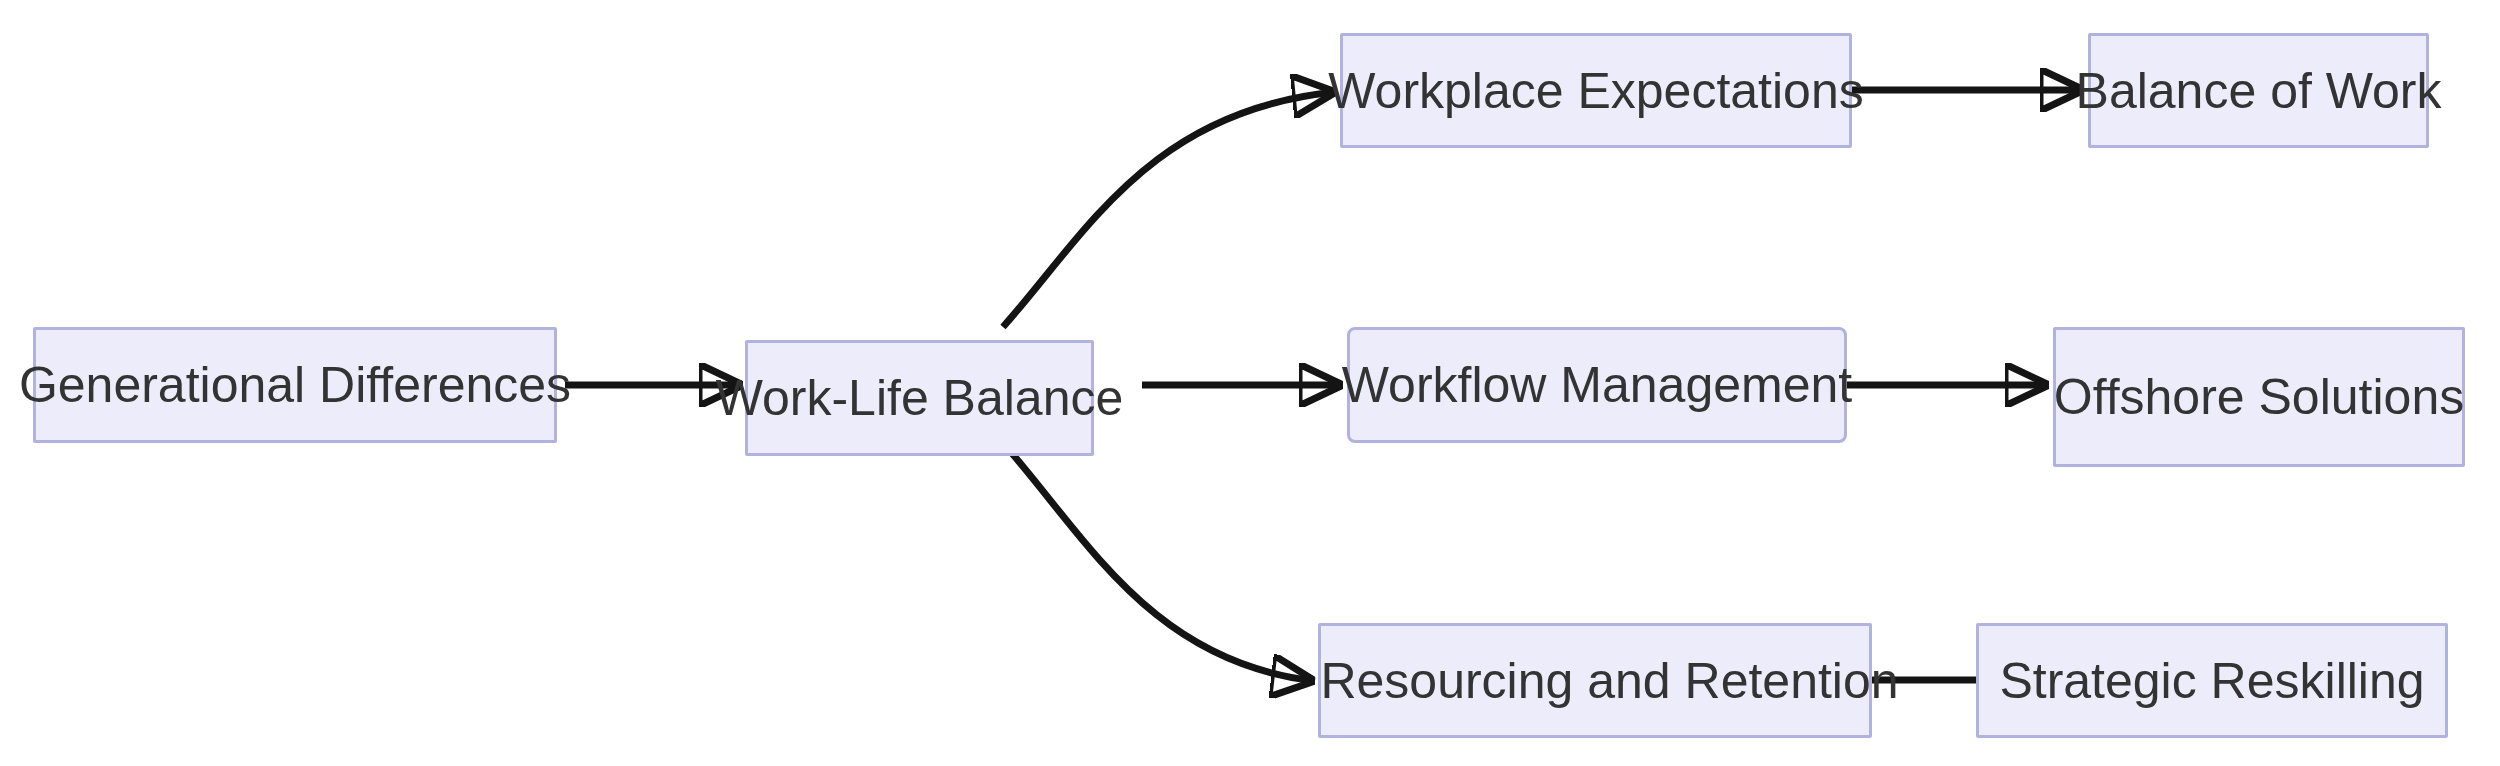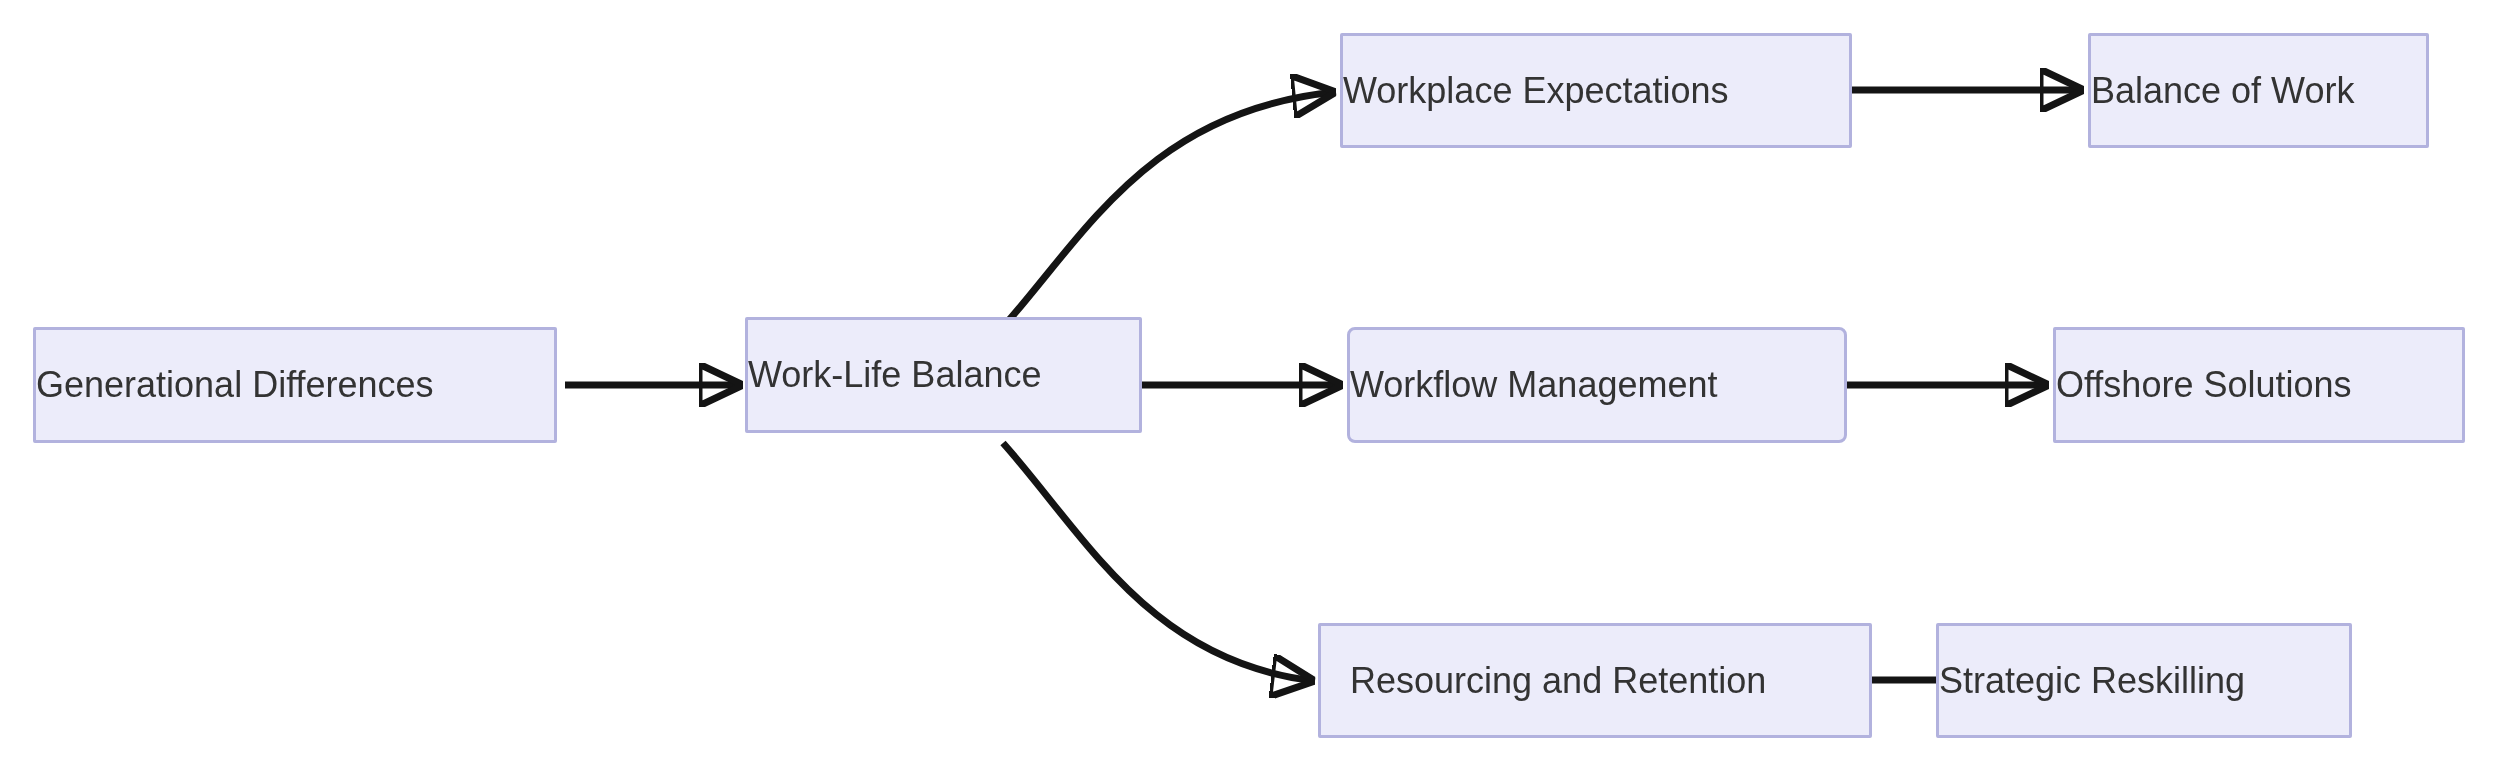--- a/index.html
+++ b/index.html
@@ -26,38 +26,38 @@
   }
   #edge-layer path {
     fill: none;
     stroke: var(--edge-color);
     stroke-width: 7;
   }
   .node {
     position: absolute;
     display: flex;
     align-items: center;
-    justify-content: flex-start;
+    justify-content: center;
     background: var(--node-fill);
     border: 3px solid var(--node-border);
     border-radius: 2px;
     color: var(--node-text);
-    font-size: 36px;
+    font-size: 50px;
     white-space: nowrap;
     text-align: center;
   }
   
   #node-gen        { left:   33px; top: 327px; width: 524px; height: 116px; }
-  #node-wlb        { left:  745px; top: 317px; width: 397px; height: 116px; }
+  #node-wlb        { left:  745px; top: 340px; width: 349px; height: 116px; }
   #node-workplace  { left: 1340px; top:  33px; width: 512px; height: 115px; }
   #node-future     { left: 2088px; top:  33px; width: 341px; height: 115px; }
   #node-workflow   { left: 1347px; top: 327px; width: 500px; height: 116px; border-radius: 8px; }
-  #node-offshore   { left: 2053px; top: 327px; width: 412px; height: 116px; }
+  #node-offshore   { left: 2053px; top: 327px; width: 412px; height: 140px; }
   #node-resourcing { left: 1318px; top: 623px; width: 554px; height: 115px; padding-left: 29px; }
-  #node-strategic  { left: 1936px; top: 623px; width: 416px; height: 115px; }
+  #node-strategic  { left: 1976px; top: 623px; width: 472px; height: 115px; }
 </style>
 </head>
 <body>
 
 <div id="canvas">
 
   <svg id="edge-layer" viewBox="0 0 2500 766" xmlns="http://www.w3.org/2000/svg">
     <defs>
       <marker id="arrowhead" viewBox="0 0 44 44" refX="44" refY="22" markerWidth="44" markerHeight="44" markerUnits="userSpaceOnUse" orient="auto">
         <path d="M0,1 L44,22 L0,43 Z" fill="#141414"></path>

